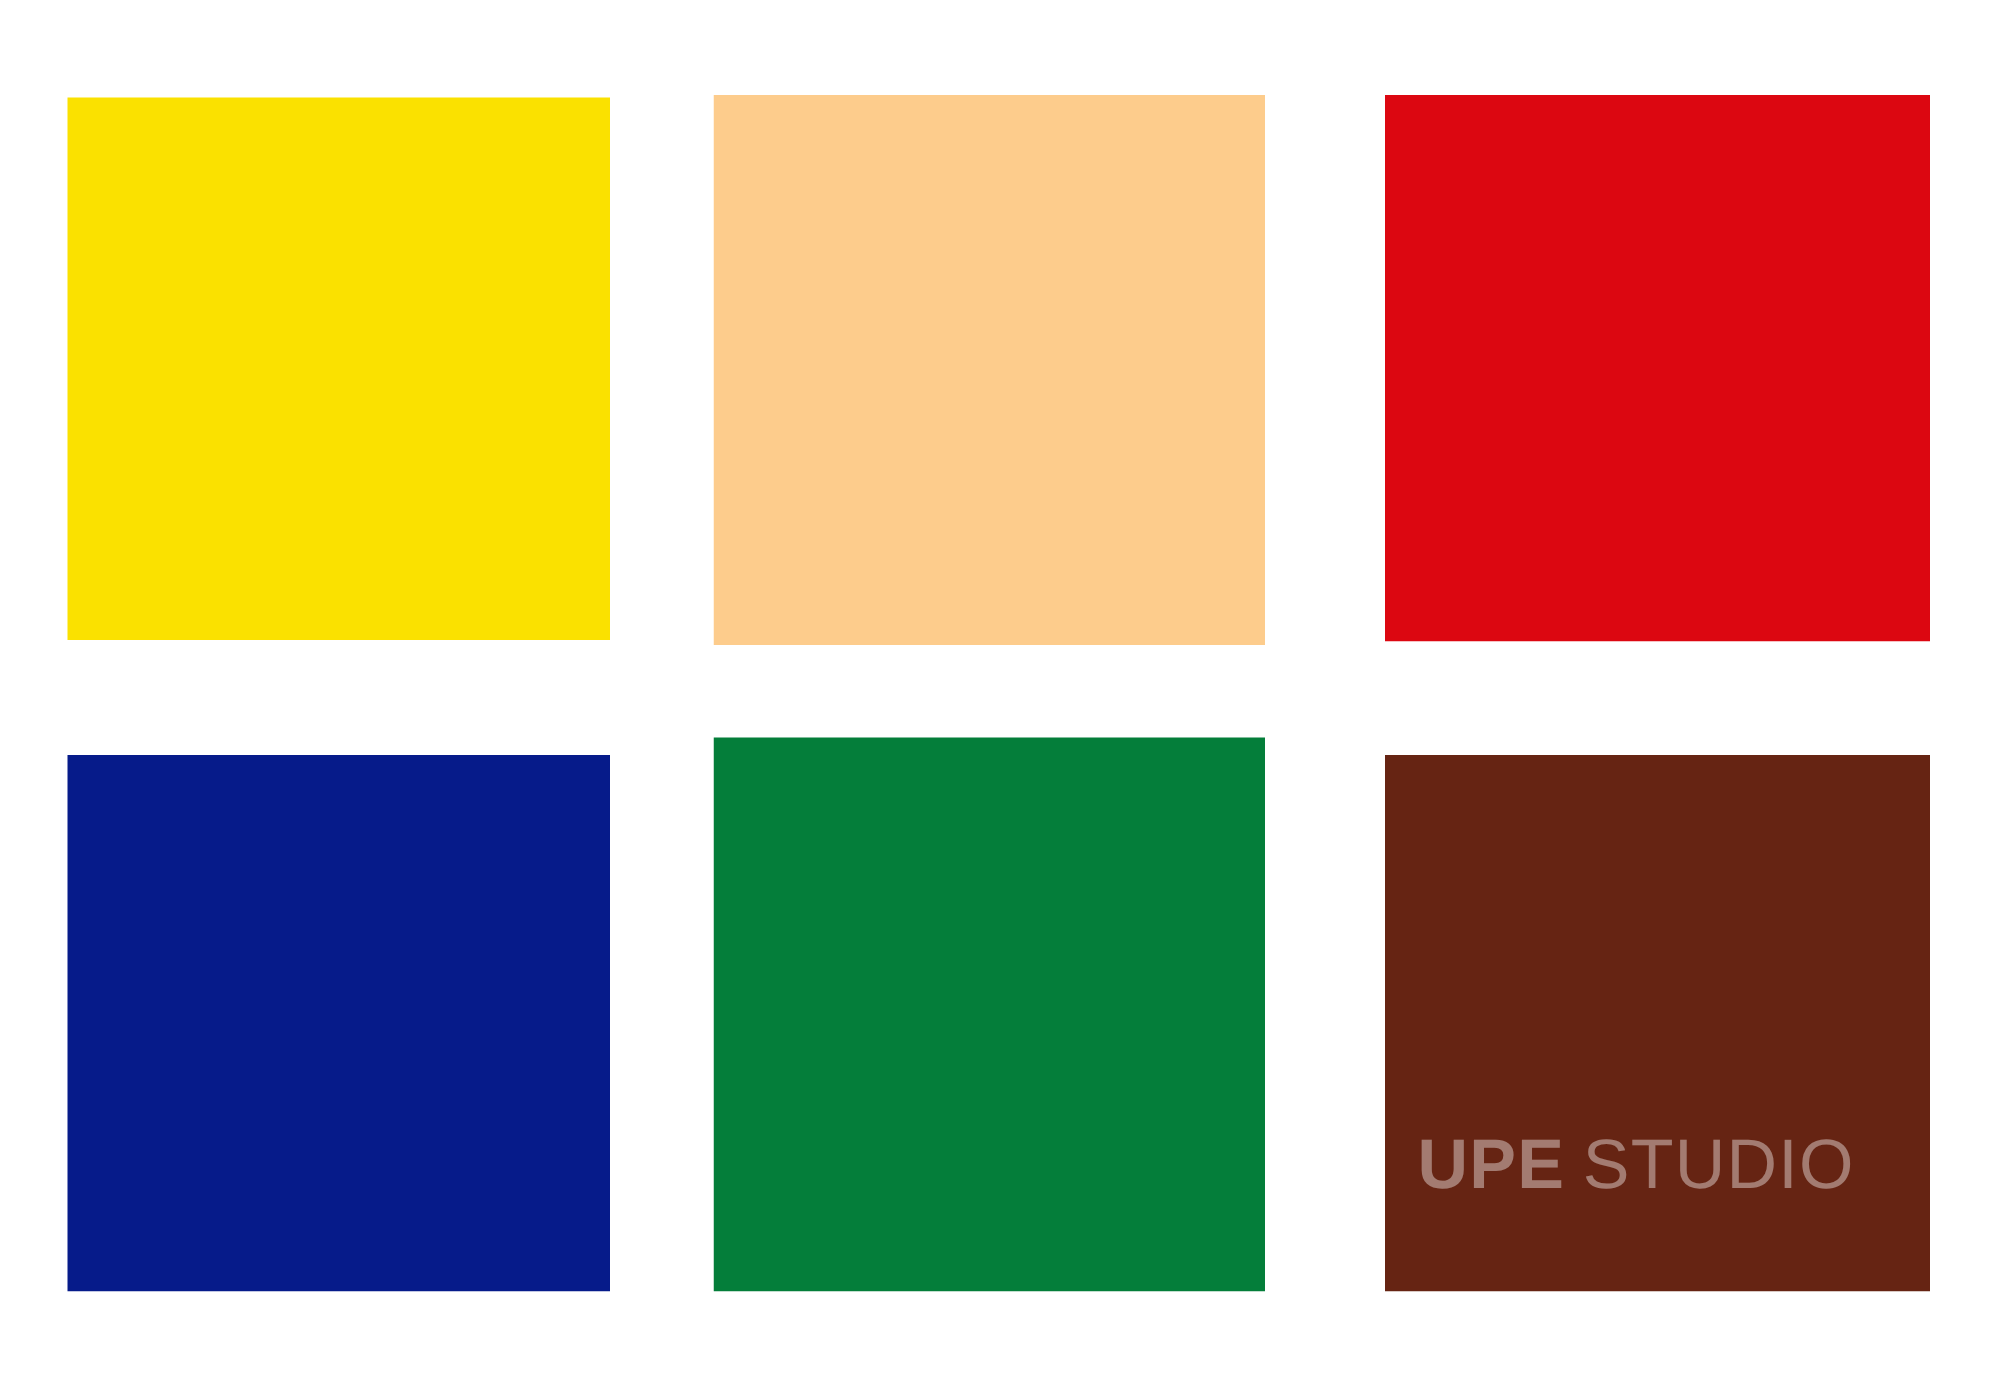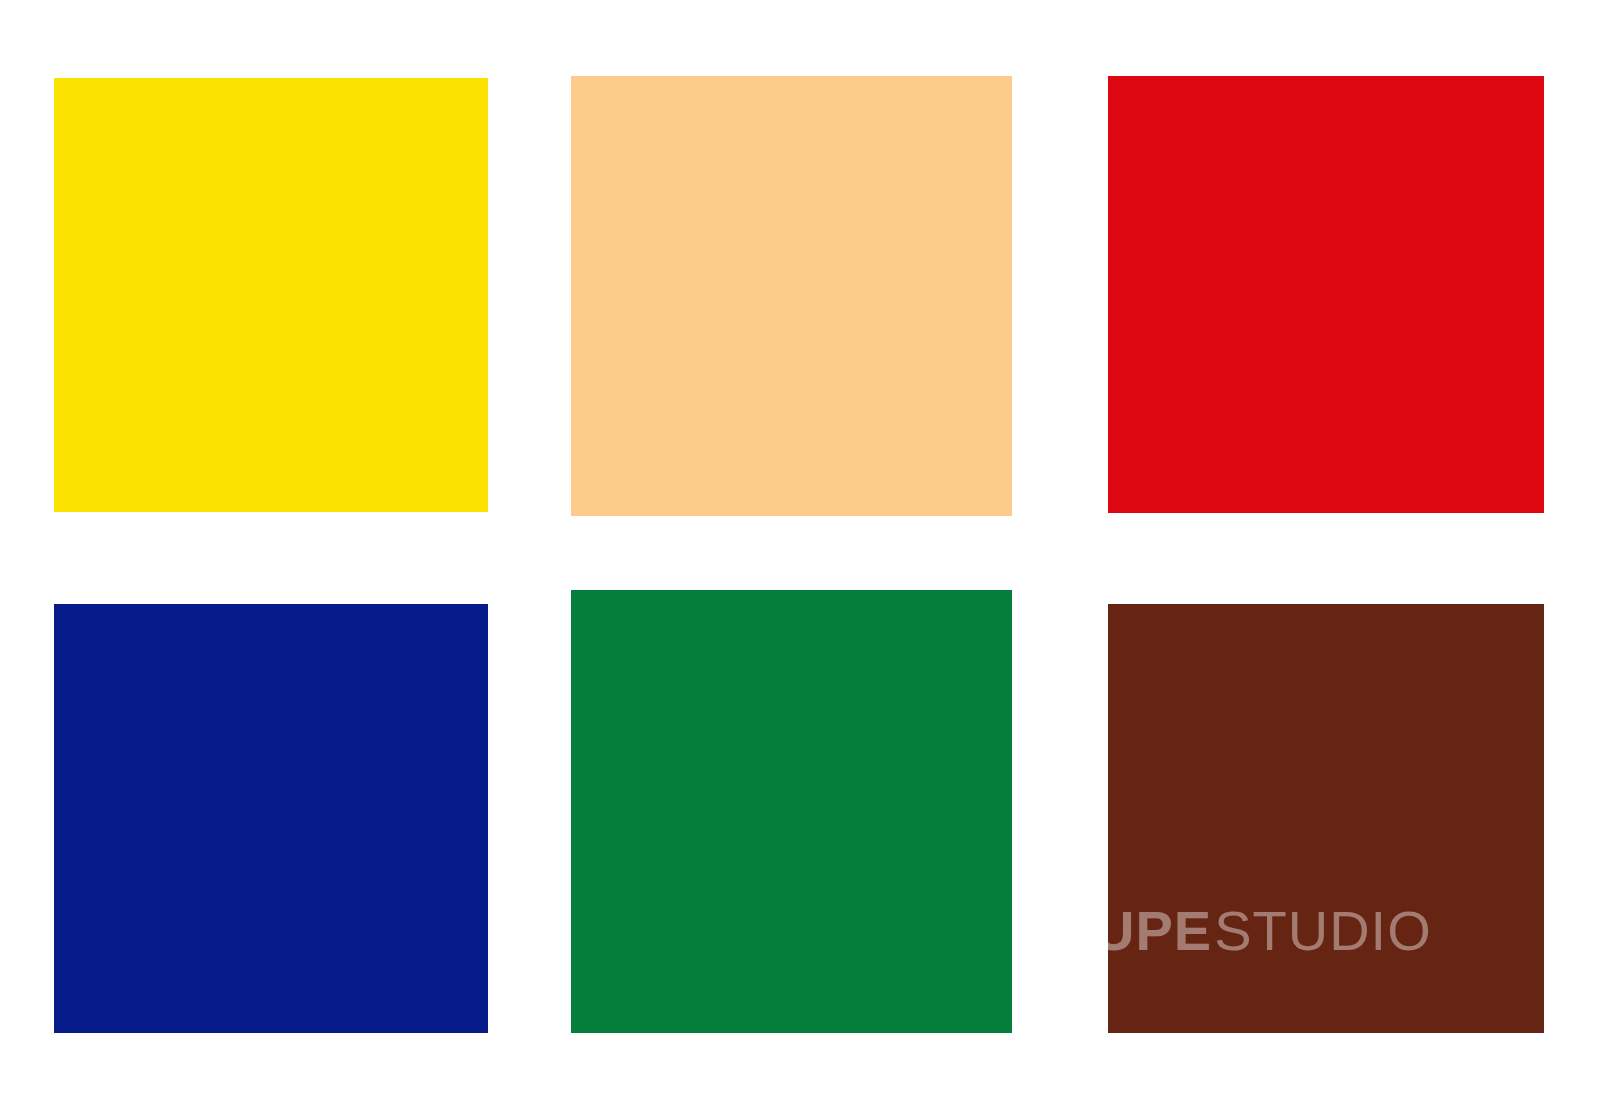--- a/index.html
+++ b/index.html
@@ -62,24 +62,25 @@
     font-size: 56px;
     letter-spacing: 1px;
     line-height: 1;
     color: rgba(255, 255, 255, 0.40);
     white-space: nowrap;
     margin-left: -4px;
     padding-bottom: 4px;
   }
   #watermark .wm-bold {
     font-weight: 700;
+    margin-left: 40px;
   }
   #watermark .wm-light {
     font-weight: 300;
-    margin-left: 2px;
+    margin-left: 14px;
   }
 </style>
 </head>
 <body style="background-color: rgb(255, 255, 255);">
 
 <div id="stage" style="background-color: rgb(255, 255, 255);">
 
   <div class="swatch" id="sw-yellow" aria-label="Yellow" style="background-color: rgb(250, 225, 0);"></div>
 
   <div class="swatch" id="sw-peach" aria-label="Peach" style="background-color: rgb(253, 204, 140);"></div>

